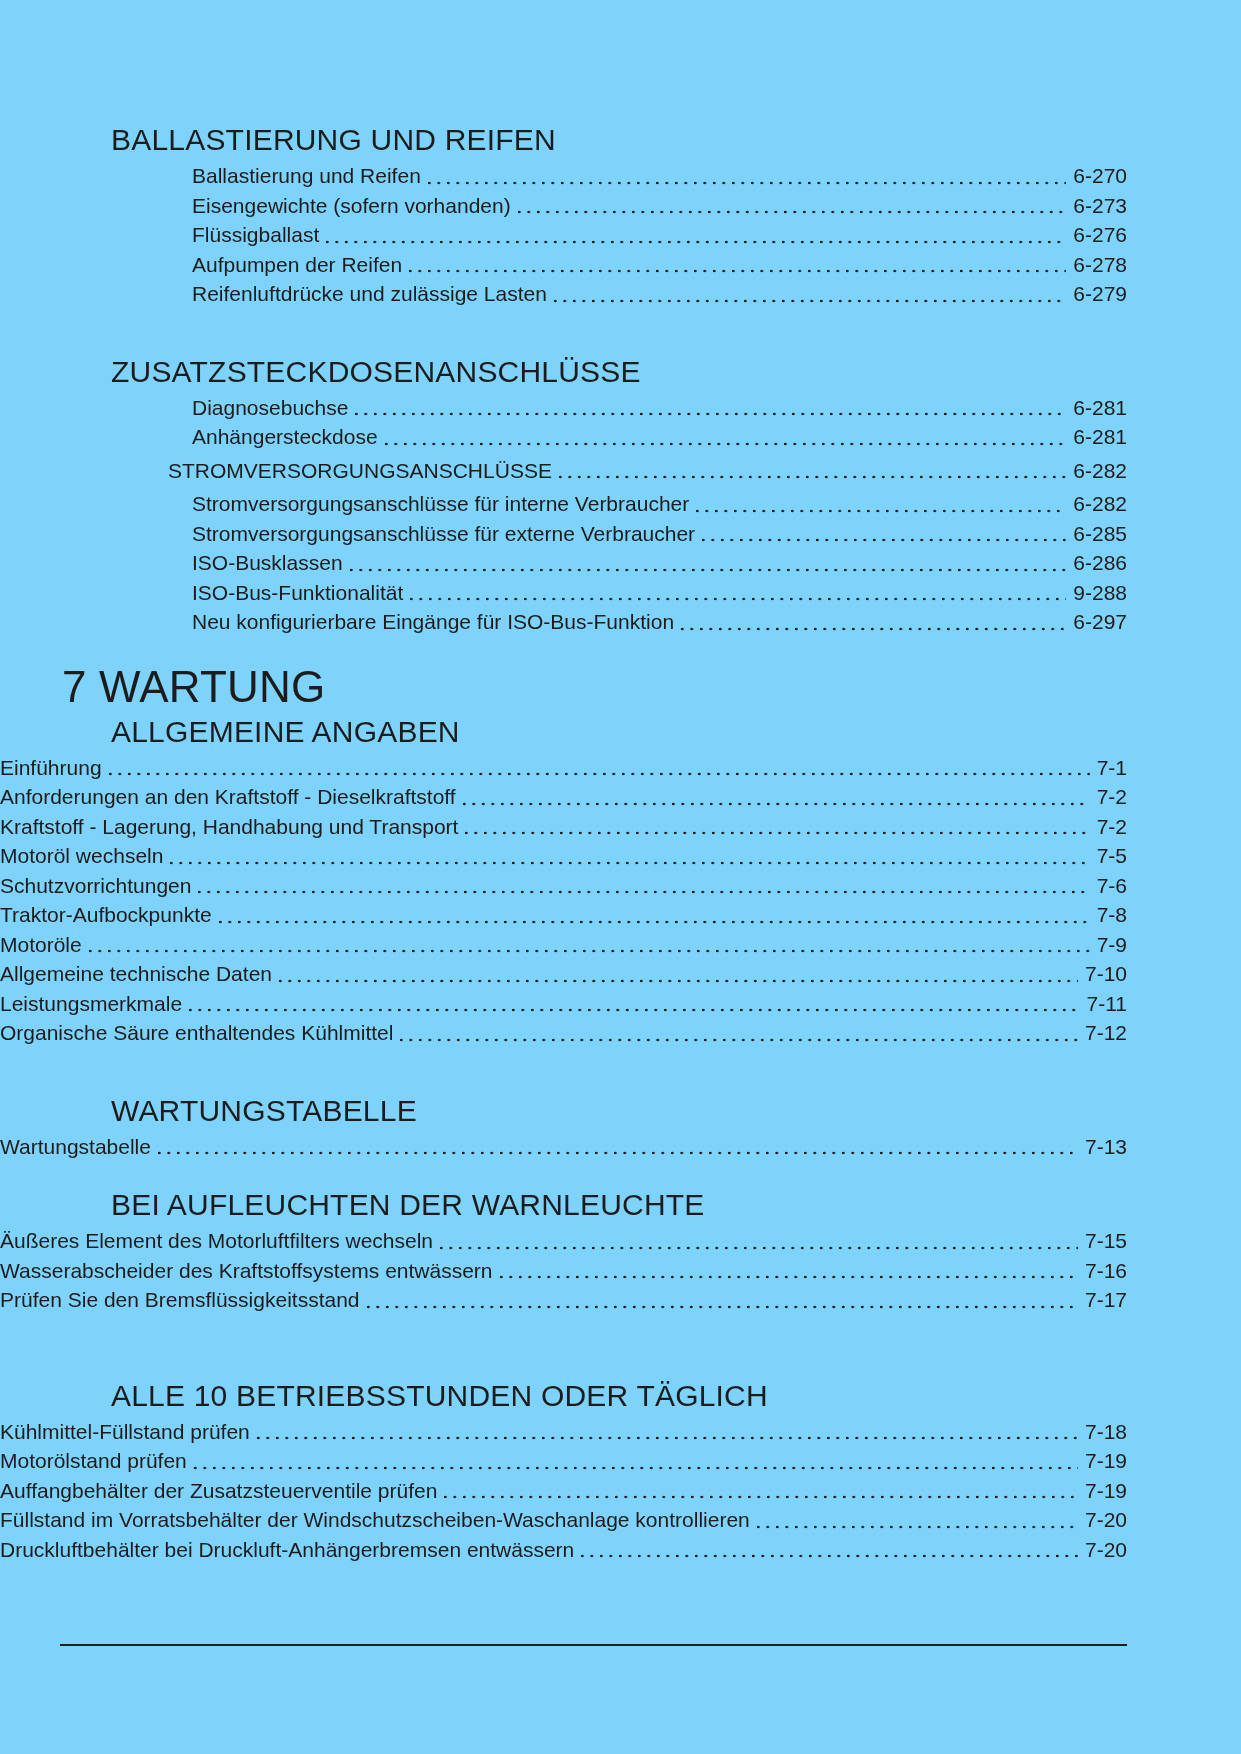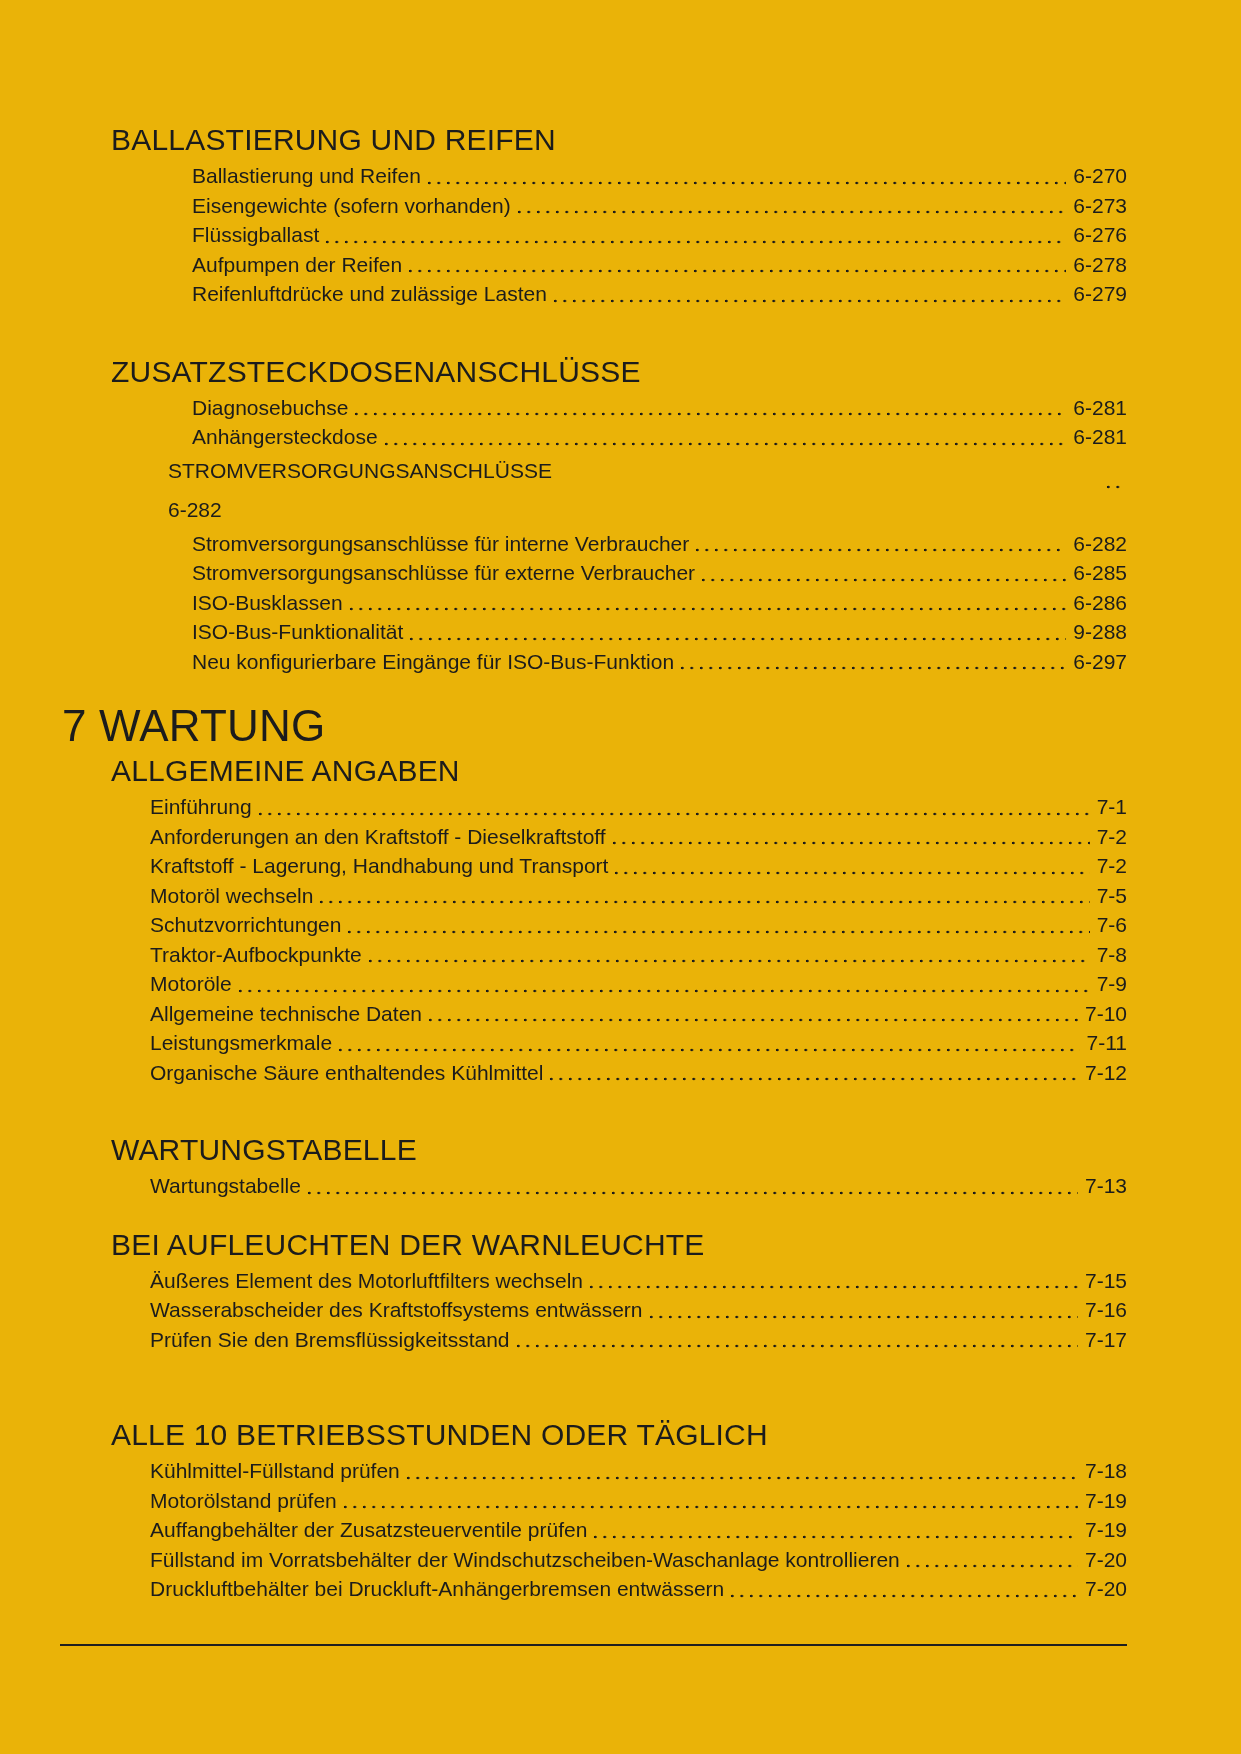--- a/index.html
+++ b/index.html
@@ -4,21 +4,21 @@
 <style>
   html, body {
     margin: 0;
     padding: 0;
     background: #ffffff;
   }
   .page {
     position: relative;
     width: 1241px;
     height: 1754px;
-    background: #eab308;
+    background: #7dd3fc;
     overflow: hidden;
     font-family: "Liberation Sans", "DejaVu Sans", sans-serif;
     color: #1c1c1c;
   }
   h1.chapter {
     font-size: 44px;
     line-height: 40px;
     font-weight: 400;
     margin: 30px 0 0 62px;
     letter-spacing: 0.2px;
@@ -40,22 +40,22 @@
   .rows { margin-top: 3px; }
 
   .row {
     display: flex;
     align-items: stretch;
     font-size: 21px;
     line-height: 29.5px;
     margin-right: 114px; 
   }
   .row.deep { margin-left: 192px; }
-  .row.mid  { margin-left: 168px; margin-top: 4px; margin-bottom: 4px; flex-direction: column; }
-  .row.std  { margin-left: 150px; }
+  .row.mid  { margin-left: 168px; margin-top: 4px; margin-bottom: 4px; }
+  .row.std  { }
 
   .label {
     flex: 0 0 auto;
     white-space: nowrap;
   }
   .dots {
     flex: 1 1 auto;
     align-self: flex-end;
     height: 4px;
     margin: 0 7px 6px 6px;

